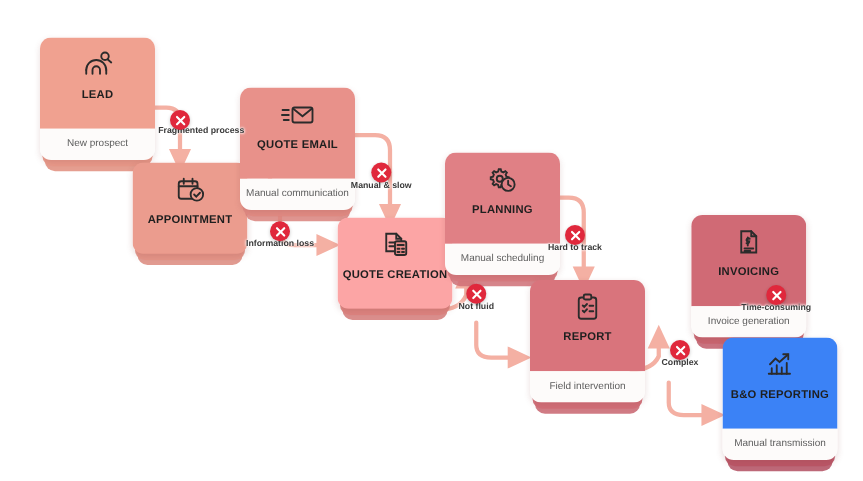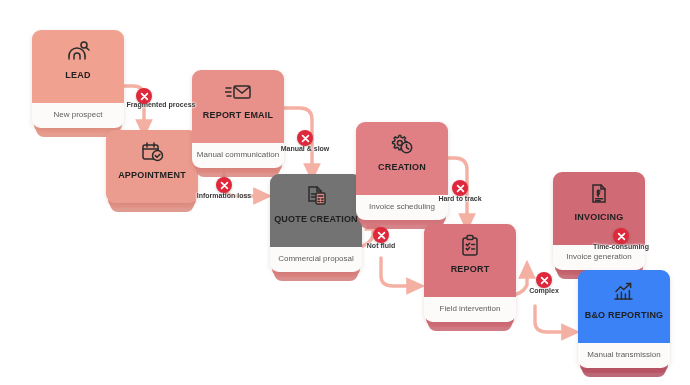--- a/index.html
+++ b/index.html
@@ -164,62 +164,61 @@
     <div class="stackB" style="background:#e28b84;"></div>
     <div class="body">
       <div class="head" style="background:#e8918a;">
         <div class="ico">
           <svg width="27" height="22" viewBox="0 0 27 22" fill="none" stroke="#2b2b2b" stroke-width="1.5" stroke-linecap="round">
             <rect x="9" y="5" width="16" height="12" rx="1.6"></rect>
             <path d="M9.6,6 L17,12 L24.4,6"></path>
             <path d="M1,7 h5 M0,11 h6 M2,15 h4"></path>
           </svg>
         </div>
-        <div class="ttl">REPORT EMAIL</div>
+        <div class="ttl">QUOTE EMAIL</div>
       </div>
       <div class="sub">Manual communication</div>
     </div>
   </div>
 
   <div class="card" style="left:270px;top:174px;">
     <div class="stackA" style="background:#d47a78;"></div>
     <div class="stackB" style="background:#de8480;"></div>
     <div class="body">
-      <div class="head" style="background:#737373;">
+      <div class="head" style="background:#fca5a5;">
         <div class="ico">
           <svg width="25" height="24" viewBox="0 0 25 24" fill="none" stroke="#2b2b2b" stroke-width="1.5" stroke-linecap="round">
             <path d="M5,3 h8 l4,4 v10 h-12 Z"></path>
             <path d="M13,3 v4 h4"></path>
             <path d="M7.5,10 h5 M7.5,13 h5"></path>
             <rect x="12" y="9" width="9" height="11" rx="1.5" fill="#e48a86"></rect>
             <path d="M14,12 h5 M14,15 h1.6 M17.6,15 h1.6 M14,17.6 h1.6 M17.6,17.6 h1.6"></path>
           </svg>
         </div>
         <div class="ttl">QUOTE CREATION</div>
       </div>
-      <div class="sub">Commercial proposal</div>
     </div>
   </div>
 
   <div class="card" style="left:356px;top:122px;">
     <div class="stackA" style="background:#cf7077;"></div>
     <div class="stackB" style="background:#d97a80;"></div>
     <div class="body">
       <div class="head" style="background:#e08085;">
         <div class="ico">
           <svg width="26" height="24" viewBox="0 0 26 24" fill="none" stroke="#2b2b2b" stroke-width="1.5" stroke-linecap="round">
             <path d="M10,3.4 l1.6,0 l.5,1.8 l1.6,.7 l1.6,-1 l1.2,1.2 l-1,1.6 l.7,1.6 l1.8,.5 l0,1.6 l-1.8,.5 l-.7,1.6 l1,1.6 l-1.2,1.2 l-1.6,-1 l-1.6,.7 l-.5,1.8 l-1.6,0 l-.5,-1.8 l-1.6,-.7 l-1.6,1 l-1.2,-1.2 l1,-1.6 l-.7,-1.6 l-1.8,-.5 l0,-1.6 l1.8,-.5 l.7,-1.6 l-1,-1.6 l1.2,-1.2 l1.6,1 l1.6,-.7 Z"></path>
             <circle cx="10.8" cy="11" r="2.4"></circle>
             <circle cx="17.5" cy="15.5" r="5.2" fill="#e08085"></circle>
             <path d="M17.5,12.6 v3 l2.2,1.4"></path>
           </svg>
         </div>
-        <div class="ttl">CREATION</div>
-      </div>
-      <div class="sub">Invoice scheduling</div>
+        <div class="ttl">PLANNING</div>
+      </div>
+      <div class="sub">Manual scheduling</div>
     </div>
   </div>
 
   <div class="card" style="left:424px;top:224px;">
     <div class="stackA" style="background:#c8646e;"></div>
     <div class="stackB" style="background:#d26e77;"></div>
     <div class="body">
       <div class="head" style="background:#d9747c;">
         <div class="ico">
           <svg width="22" height="24" viewBox="0 0 22 24" fill="none" stroke="#2b2b2b" stroke-width="1.5" stroke-linecap="round">

